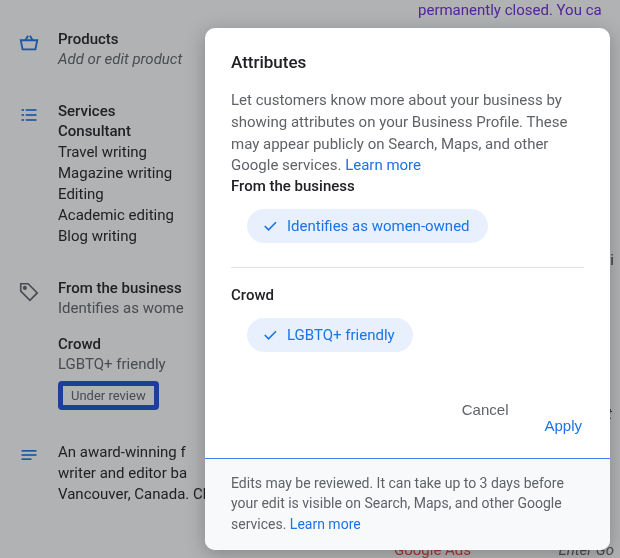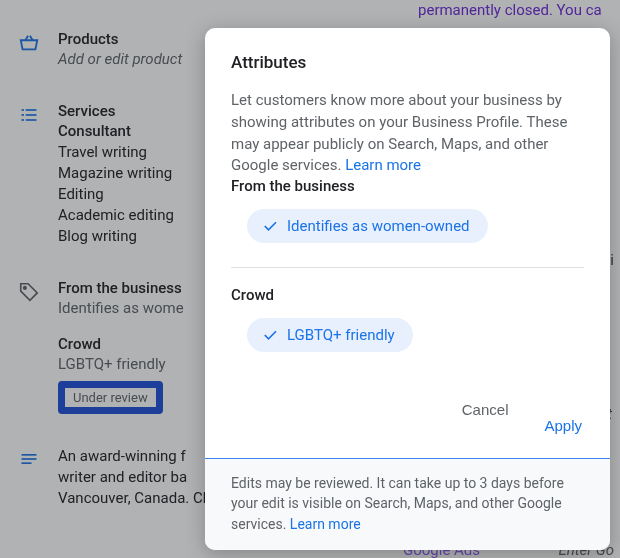--- a/index.html
+++ b/index.html
@@ -58,21 +58,21 @@
       color: #202124;
       line-height: 1.4;
     }
     .bd-light {
       font-size: 15px;
       color: #5f6368;
       line-height: 1.4;
     }
     .bd-chip {
       display: inline-block;
-      border: 7px solid #1d4ed8;
+      border: 5px solid #1d4ed8;
       border-radius: 4px;
       padding: 2px 8px;
       font-size: 13px;
       color: #5f6368;
       margin-top: 6px;
     }
     .bd-right-text {
       position: absolute;
       top: 0;
       left: 418px;
@@ -250,21 +250,21 @@
 Vancouver, Canada. Christina</div>
       </div>
     </div>
   </div>
 </div>
 
 <div class="bd-right-text">permanently closed. You ca</div>
 <div class="bd-right-item" style="top:251px;right:6px;">si</div>
 <div class="bd-right-item" style="top:405px;right:8px;font-style:italic;">it</div>
 <div class="bd-right-item" style="top:476px;right:9px;">a</div>
-<div class="bd-right-item" style="top:541px;left:403px;color:#8b5cf6;">Google Ads</div>
+<div class="bd-right-item" style="top:541px;left:394px;color:#ef4444;">Google Ads</div>
 <div class="bd-right-item" style="top:541px;right:6px;font-style:italic;color:#5f6368;">Enter Go</div>
 
 <div class="overlay-dim"></div>
 
 <div class="modal">
   <div class="m-pad">
     <div class="m-title">Attributes</div>
     <div class="m-desc">
       <span>Let customers know more about your business by showing attributes on your Business Profile. These may appear publicly on Search, Maps, and other Google services. </span><span class="m-link">Learn more</span>
     </div>

